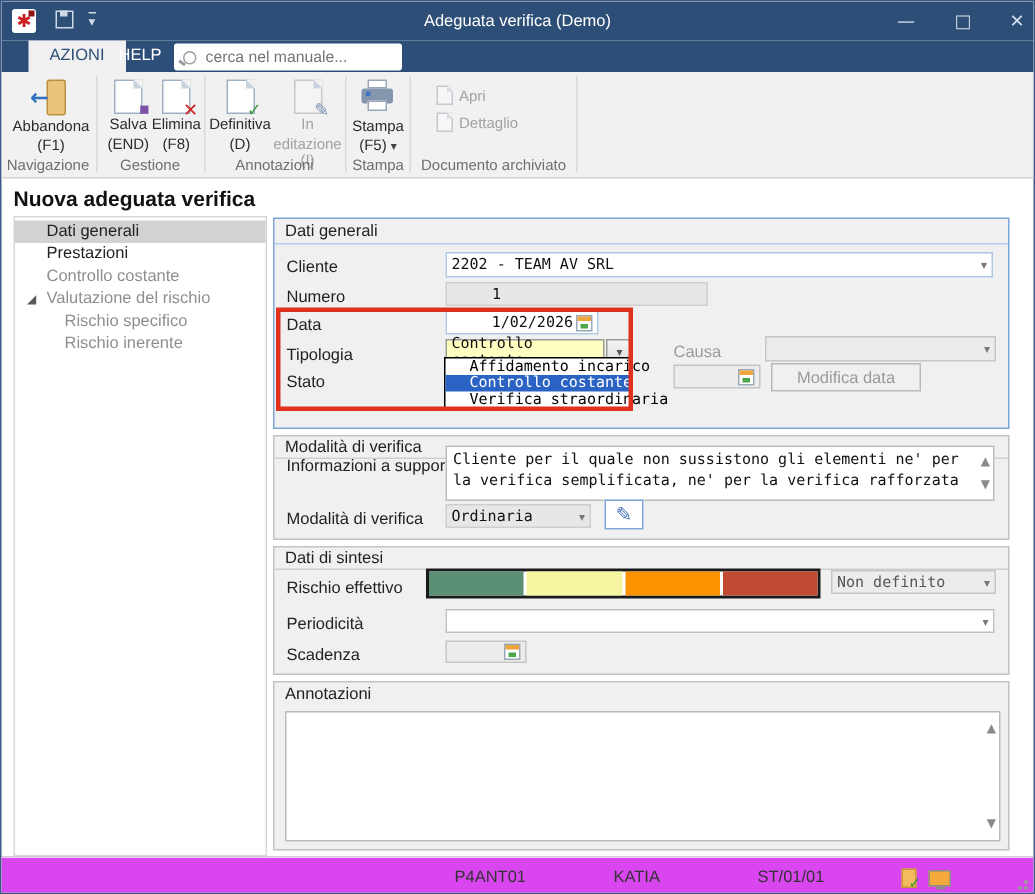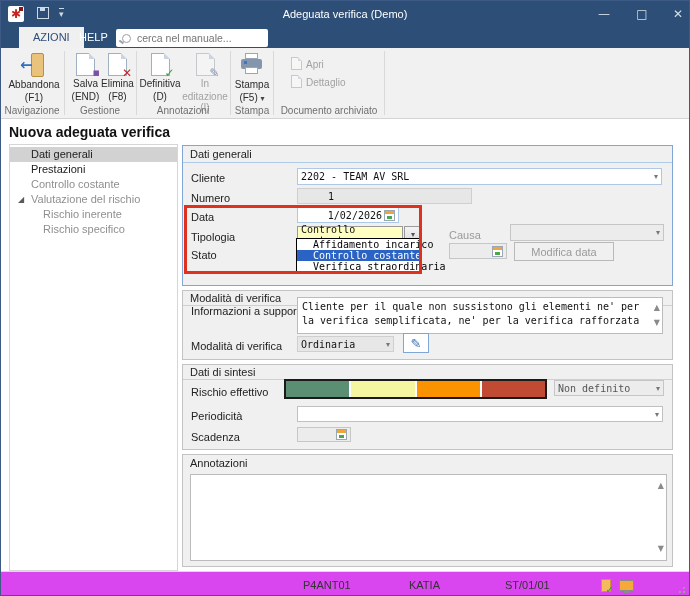--- a/index.html
+++ b/index.html
@@ -210,22 +210,22 @@
     <div class="rsep" style="left:383px;"></div>
   </div>
 
   <div class="page-title">Nuova adeguata verifica</div>
 
   <div class="tree" id="tree">
       <div class="tree-item sel"><span>Dati generali</span></div>
       <div class="tree-item"><span>Prestazioni</span></div>
       <div class="tree-item mut"><span>Controllo costante</span></div>
       <div class="tree-item mut"><span class="exp">◢</span><span>Valutazione del rischio</span></div>
+      <div class="tree-item mut lvl1"><span>Rischio specifico</span></div>
       <div class="tree-item mut lvl1"><span>Rischio inerente</span></div>
-      <div class="tree-item mut lvl1"><span>Rischio specifico</span></div>
     </div>
 
   <div class="gbox blue" style="top:144px; height:141px;">
     <div class="gbox-h">Dati generali</div>
 
     <span class="flabel" style="left:8px; top:26px;">Cliente</span>
     <div class="field" style="left:114px; top:22px; width:365px; height:17px;">
       <span class="mono">2202 - TEAM AV SRL</span>
       <span class="combo-arrow">▾</span>
     </div>

